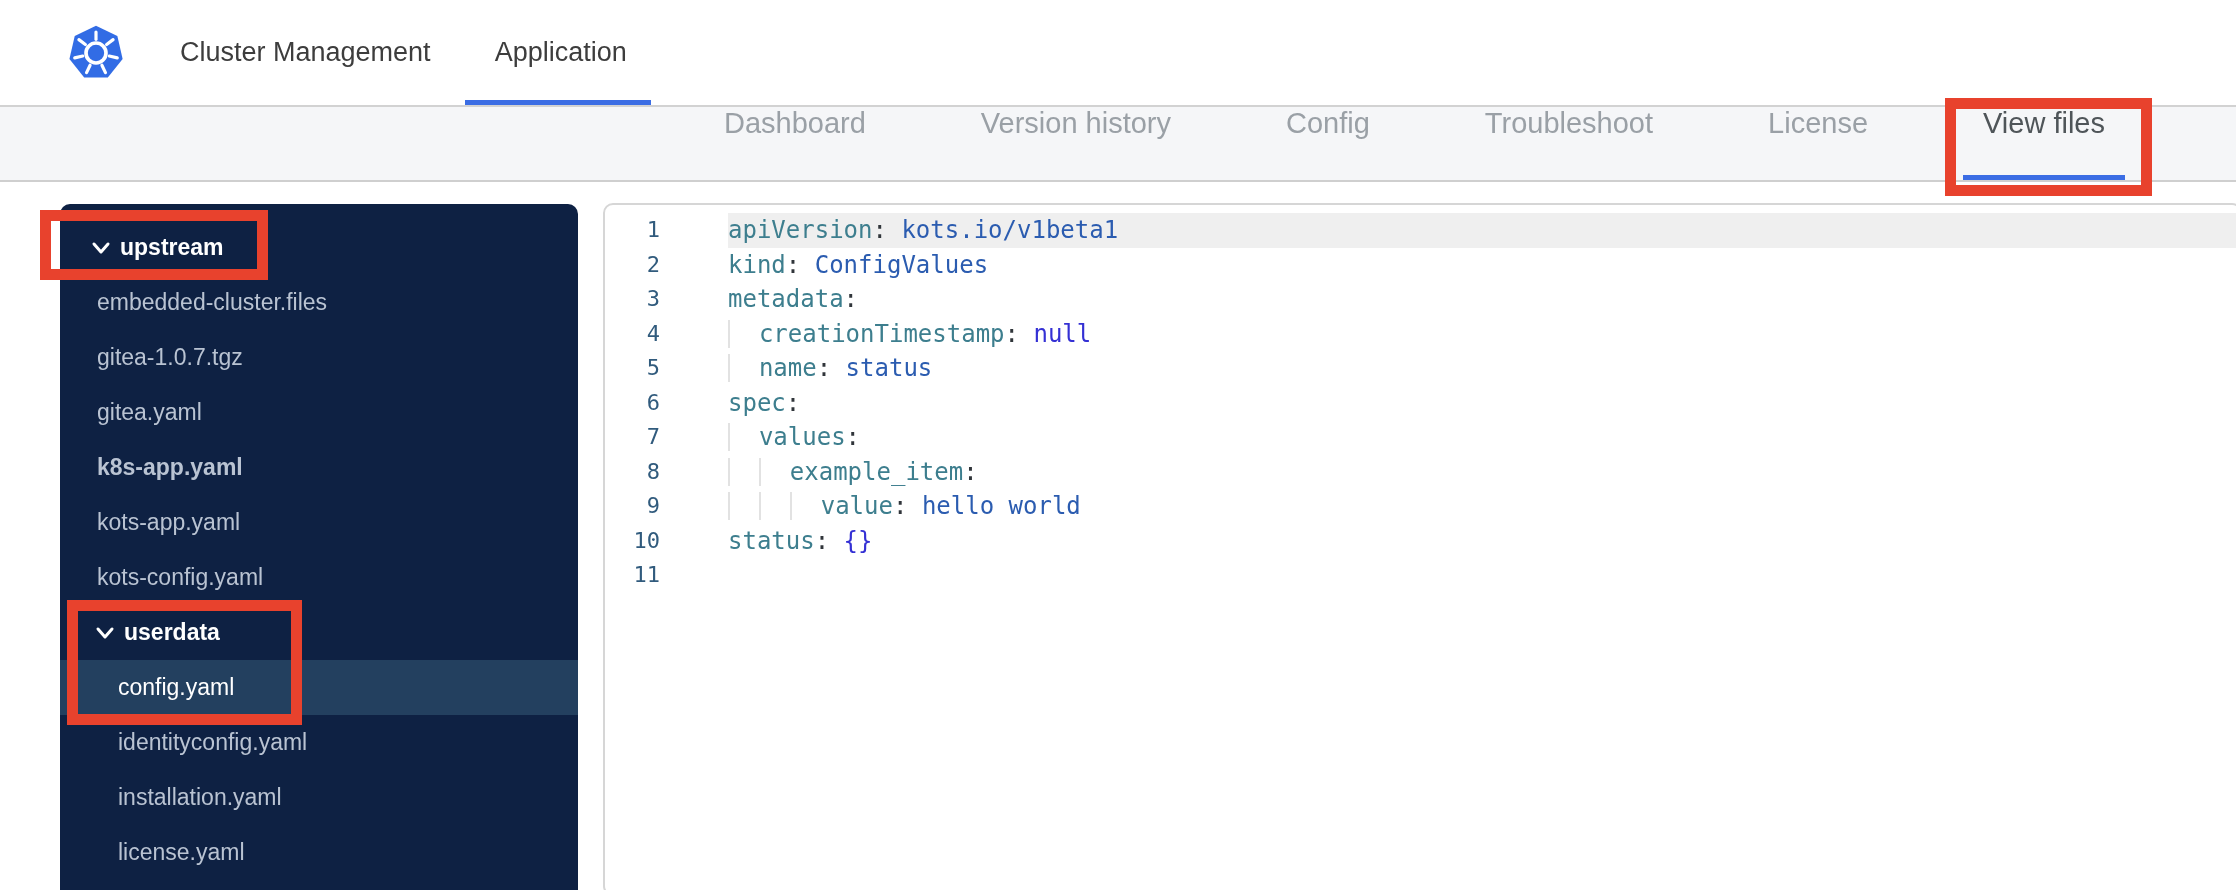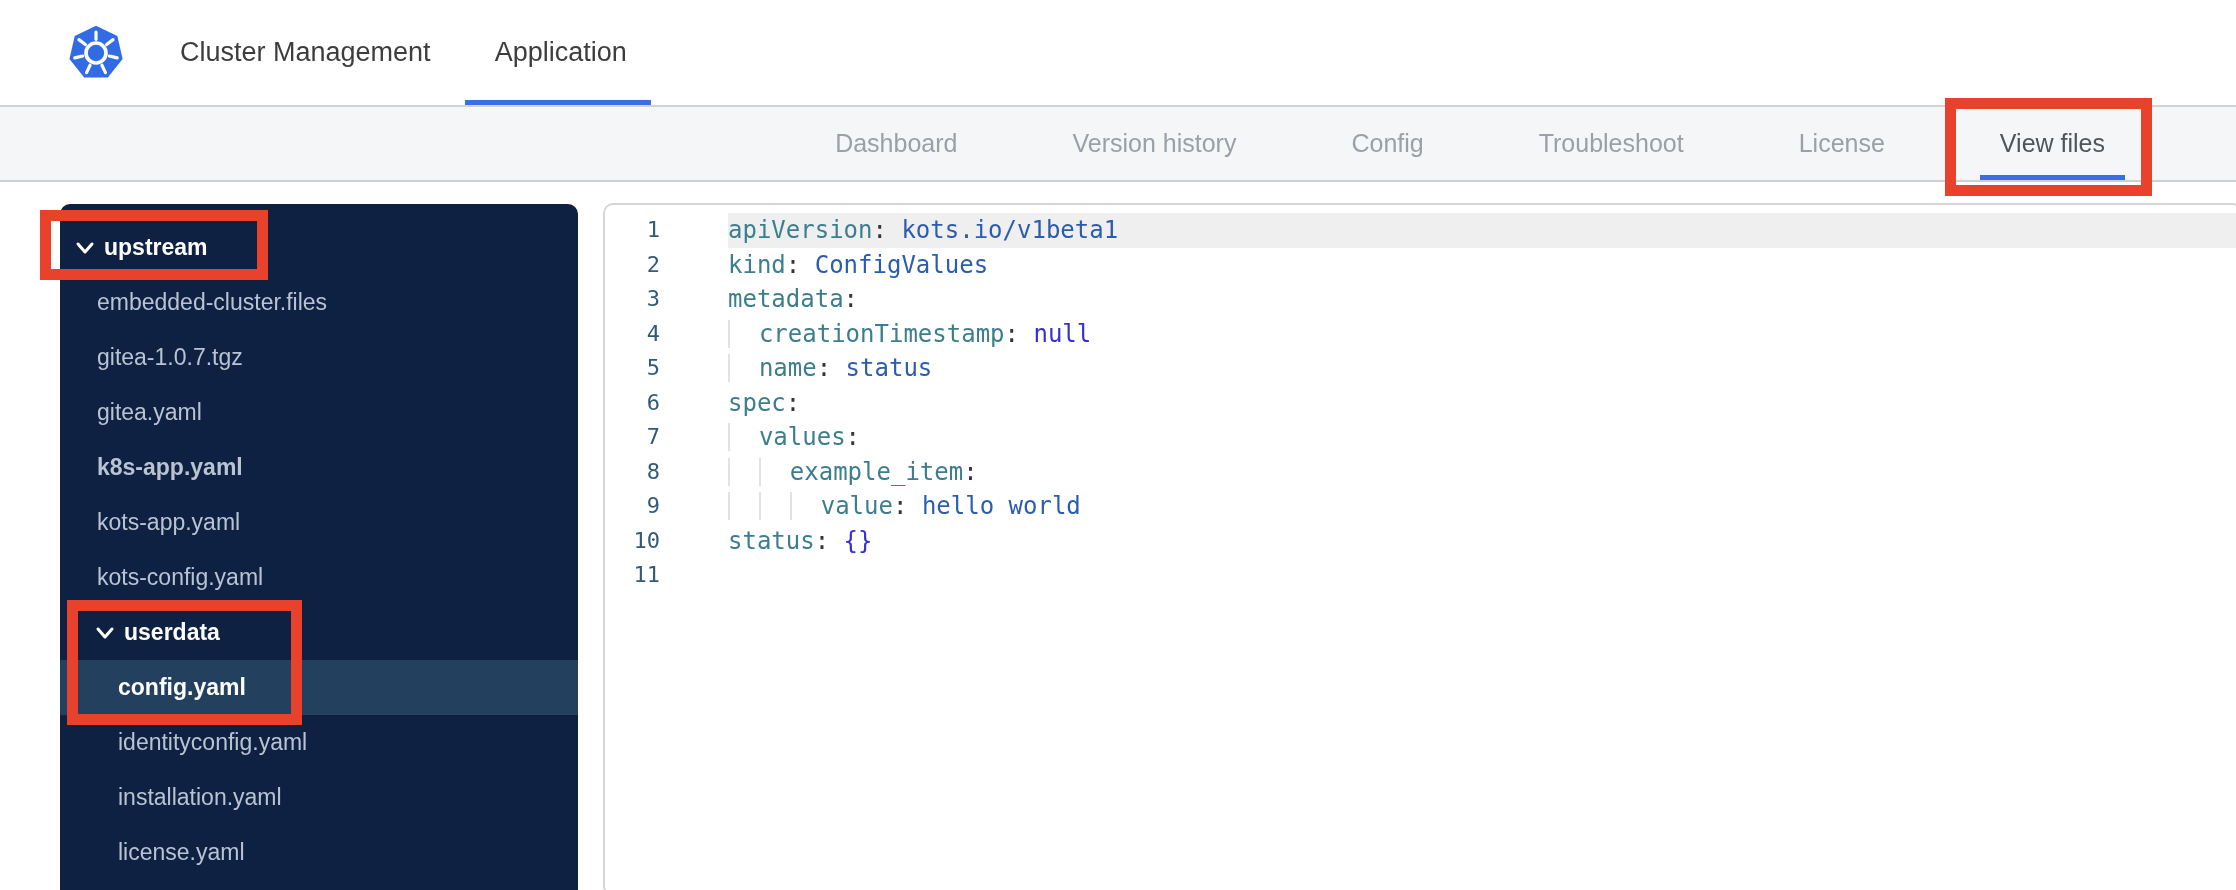--- a/index.html
+++ b/index.html
@@ -29,37 +29,37 @@
   .top-tab .ul{position:absolute;left:-30px;right:-24px;bottom:0;height:5px;background:var(--accent);}
 
   
   .subnav{
     position:absolute;top:107px;left:0;right:0;height:73px;
     background:#f5f6f8;border-bottom:2px solid #cfcfcf;
     display:flex;align-items:center;justify-content:flex-end;
     padding-right:131px;
   }
   .sub-tab{
-    position:relative;height:100%;display:flex;align-items:center;
-    margin-left:115px;font-size:25px;color:var(--subnav-text);cursor:pointer;white-space:nowrap;
+    position:relative;height:100%;display:flex;
+    margin-left:115px;font-size:29px;color:var(--subnav-text);cursor:pointer;white-space:nowrap;
   }
   .sub-tab.active{color:var(--subnav-active-text);}
   .sub-tab .ul{position:absolute;left:-20px;right:-20px;bottom:0;height:5px;background:var(--accent);}
 
   
   .sidebar{
     position:absolute;left:60px;top:204px;width:518px;bottom:-2px;
     background:var(--sidebar-bg);
     border-radius:10px 10px 0 0;
     padding-top:16px;box-sizing:border-box;
   }
   .tree-row{height:55px;display:flex;align-items:center;font-size:23px;cursor:pointer;box-sizing:border-box;}
   .tree-row.folder{color:#ffffff;font-weight:bold;}
   .tree-row.file{color:var(--sidebar-file-text);}
-  .tree-row.selected{background:var(--sidebar-selected-bg);color:#ffffff;font-weight:bold;}
+  .tree-row.selected{background:var(--sidebar-selected-bg);color:#ffffff;font-weight:normal;}
   .tree-row .chev{flex:none;display:flex;align-items:center;margin-right:9px;}
 
   
   .editor{
     position:absolute;left:603px;top:203px;right:-6px;bottom:-6px;
     background:#fff;border:2px solid #d6d6d6;border-radius:10px;
     box-sizing:border-box;padding-top:8px;overflow:hidden;
     font-family:"DejaVu Sans Mono", monospace;font-size:24px;
   }
   .line{display:flex;height:34.5px;line-height:34.5px;}
@@ -127,21 +127,21 @@
     <div class="sub-tab">
       <span>License</span>
     </div>
     <div class="sub-tab active">
       <span>View files</span>
       <div class="ul"></div>
     </div>
   </div>
 
 <div class="sidebar" id="fileTree">
-    <div class="tree-row folder" style="padding-left: 15px; align-items: center;">
+    <div class="tree-row folder" style="padding-left: 31px; align-items: center;">
       <span class="chev">
         <svg width="20" height="14" viewBox="0 0 20 14">
           <polyline points="3,3 10,11 17,3" fill="none" stroke="#ffffff" stroke-width="3" stroke-linecap="round" stroke-linejoin="round"></polyline>
         </svg>
       </span>
       <span>upstream</span>
     </div>
     <div class="tree-row file" style="padding-left: 37px;">
       <span>embedded-cluster.files</span>
     </div>

